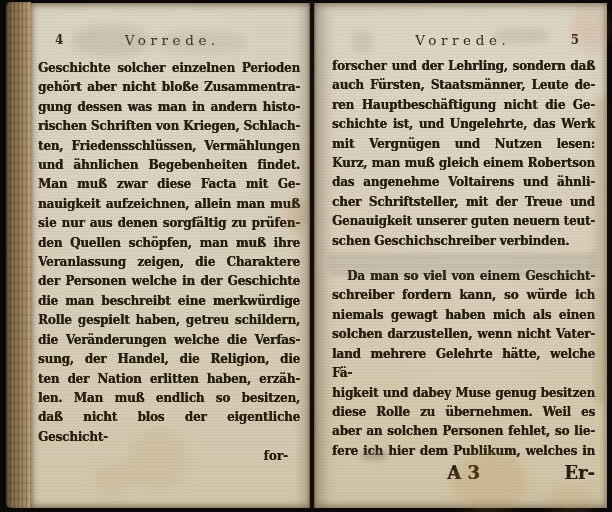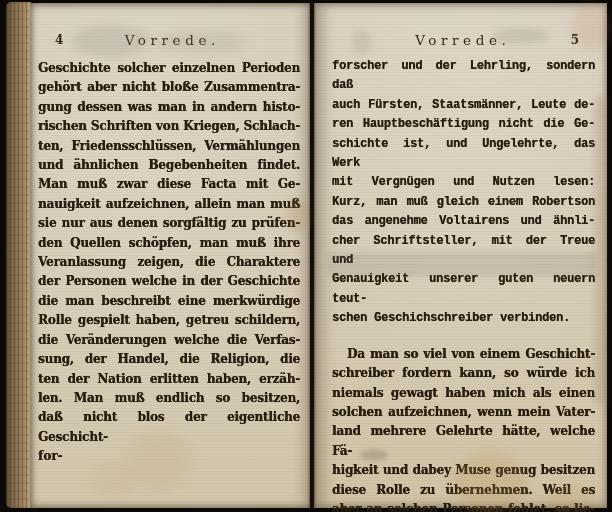--- a/index.html
+++ b/index.html
@@ -35,27 +35,27 @@
   .page-left .page-num{left:25px;}
   .page-right .page-num{right:28px;}
   .running-title{text-align:center;font-size:13.5px;font-weight:normal;
     letter-spacing:.34em;padding-left:.34em;color:#33291a;}
 
   
   .textblock{position:relative;margin:0 10px 0 8px;color:#281f11;font-size:12px;font-weight:bold;
     line-height:19.4px;text-shadow:.3px 0 0 currentColor;}
   .page-left .textblock.main{margin-top:11px;}
   .page-right .textblock{margin-left:18px;margin-right:12px;}
-  .page-right .p1{margin-top:9px;font-family:Liberation Mono, monospace;}
+  .page-right .p1{margin-top:9px;}
   .page-right .p2{margin-top:16px;}
   .tl{text-align:justify;text-align-last:justify;letter-spacing:-.2px;}
   .tl.al{text-align-last:left;}
   .tl.ind{padding-left:15px;}
   .catchwrap{margin-top:0;}
-  .catchline{text-align:left;padding-right:12px;line-height:19.4px;}
+  .catchline{text-align:right;padding-right:12px;line-height:19.4px;}
   .sigrow{position:relative;height:19px;margin:1px 12px 0 18px;color:#281f11;
     font-size:18px;font-weight:bold;text-shadow:.3px 0 0 currentColor;}
   .sig{position:absolute;left:0;right:0;text-align:center;}
   .catch-r{position:absolute;right:0;top:0;}
 
   
   .stain{position:absolute;pointer-events:none;border-radius:50%;}
   .st1{left:72px;top:25px;width:78px;height:32px;background:rgba(118,112,102,.17);filter:blur(4px);}
   .st2{left:152px;top:31px;width:96px;height:22px;background:rgba(124,117,104,.14);filter:blur(4px);}
   .st3{left:328px;top:251px;width:268px;height:24px;border-radius:4px;filter:blur(2px);
@@ -123,21 +123,21 @@
         <div class="tl">Kurz, man muß gleich einem Robertson</div>
         <div class="tl">das angenehme Voltairens und ähnli-</div>
         <div class="tl">cher Schriftsteller, mit der Treue und</div>
         <div class="tl">Genauigkeit unserer guten neuern teut-</div>
         <div class="tl al">schen Geschichschreiber verbinden.</div>
       </div>
     <div class="textblock p2">
         <div class="tl ind">Da man so viel von einem Geschicht-</div>
         <div class="tl">schreiber fordern kann, so würde ich</div>
         <div class="tl">niemals gewagt haben mich als einen</div>
-        <div class="tl">solchen aufzeichnen, wenn mein Vater-</div>
+        <div class="tl">solchen darzustellen, wenn nicht Vater-</div>
         <div class="tl">land mehrere Gelehrte hätte, welche Fä-</div>
         <div class="tl">higkeit und dabey Muse genug besitzen</div>
         <div class="tl">diese Rolle zu übernehmen.  Weil es</div>
         <div class="tl">aber an solchen Personen fehlet, so lie-</div>
         <div class="tl">fere ich hier dem Publikum, welches in</div>
       </div>
     <div class="sigrow">
       <span class="sig">A 3</span>
       <span class="catch-r">Er-</span>
     </div>

